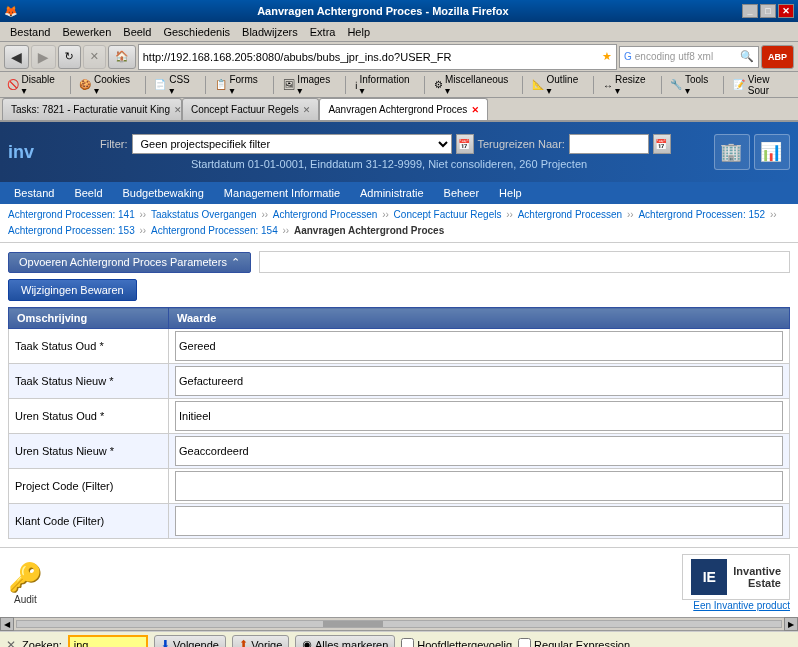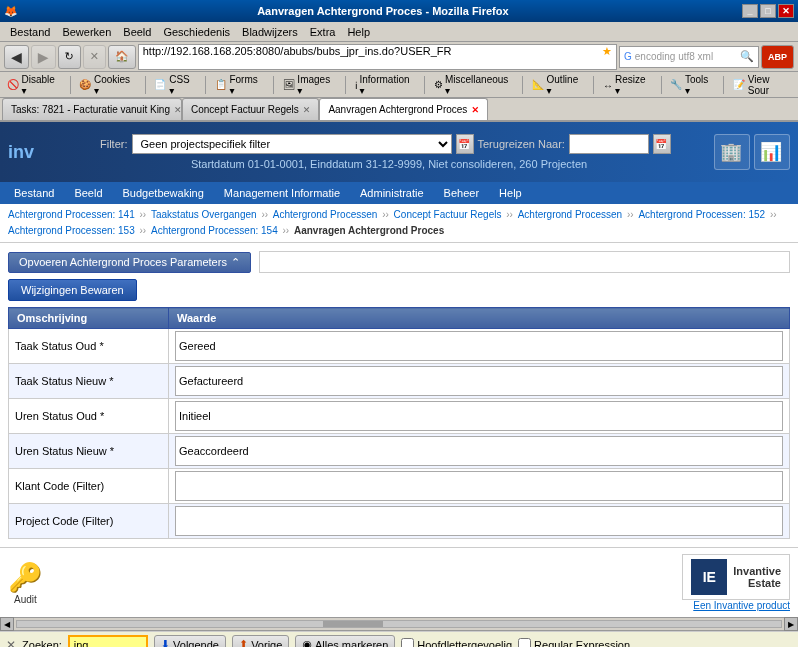--- a/index.html
+++ b/index.html
@@ -60,23 +60,23 @@
       display: flex; align-items: center; justify-content: center;
       font-size: 11px;
     }
     .nav-btn.back { font-size: 14px; color: #333; }
     .nav-btn.disabled { opacity: 0.4; }
     .address-bar {
       flex: 1;
       height: 26px;
       border: 1px solid #999;
       background: white;
-      padding: 0 4px;
-      font-size: 11px;
-      display: flex; 
+      padding: 12px 4px;
+      font-size: 11px;
+      display: flex; align-items: center;
     }
     .address-text { flex: 1; overflow: hidden; white-space: nowrap; font-size: 11px; }
     .search-box {
       height: 22px;
       border: 1px solid #999;
       background: white;
       padding: 0 4px;
       font-size: 11px;
       width: 140px;
       display: flex; align-items: center;
@@ -561,25 +561,25 @@
         </tr>
         <tr>
           <td>Uren Status Oud *</td>
           <td><input type="text" class="field-input" value="Initieel" style=""></td>
         </tr>
         <tr>
           <td>Uren Status Nieuw *</td>
           <td><input type="text" class="field-input" value="Geaccordeerd" style=""></td>
         </tr>
         <tr>
-          <td>Klant Code (Filter)</td>
+          <td>Project Code (Filter)</td>
           <td><input type="text" class="field-input" style=""></td>
         </tr>
         <tr>
-          <td>Project Code (Filter)</td>
+          <td>Klant Code (Filter)</td>
           <td><input type="text" class="field-input" style=""></td>
         </tr>
       </tbody>
   </table>
 </div>
 
 <div class="footer-area">
   <div class="audit-section">
     <span class="audit-icon">🔑</span>
     <span class="audit-label">Audit</span>

